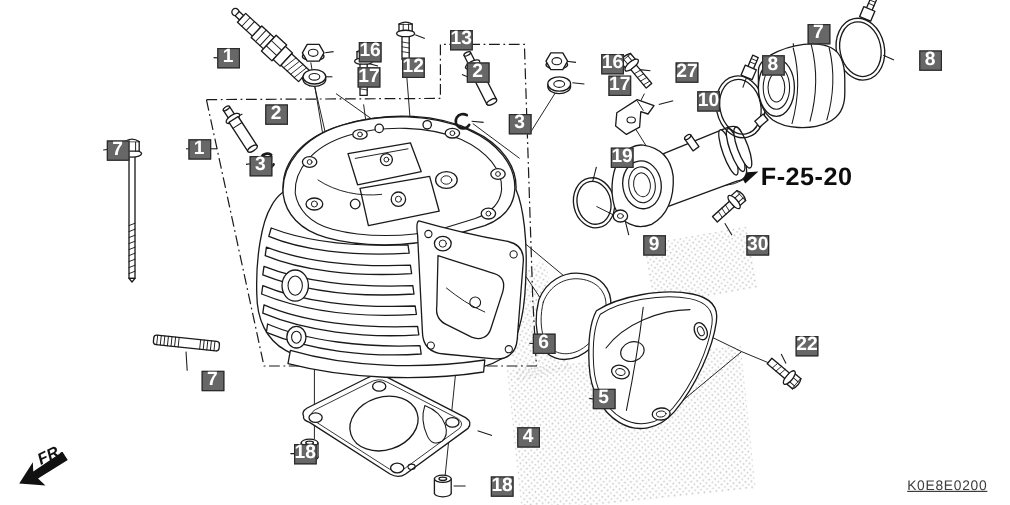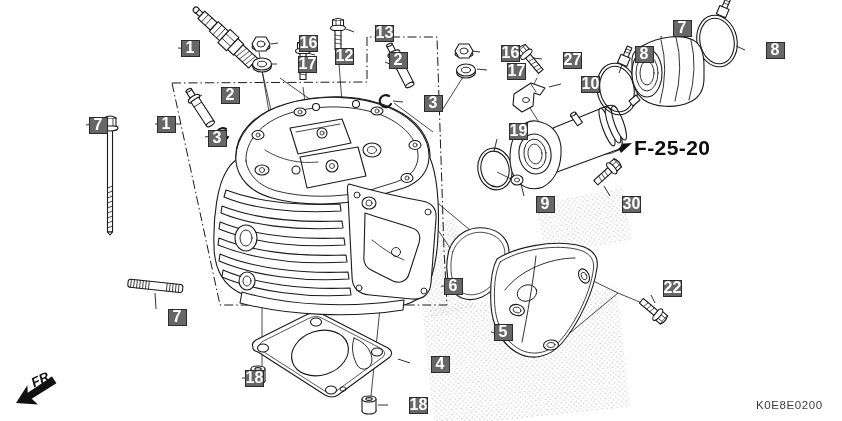--- a/index.html
+++ b/index.html
@@ -7,21 +7,21 @@
          font-family:"Liberation Sans",sans-serif;}
   .stage svg{position:absolute;left:0;top:0;}
   #labels-layer{position:absolute;left:0;top:0;width:842px;height:421px;z-index:2;pointer-events:none;}
   .part-label{position:absolute;width:19px;height:17px;box-sizing:border-box;
       background:var(--label-bg,#676767);border:1px solid var(--label-border,#2b2b2b);
       color:var(--label-text,#fff);font-size:16px;font-weight:bold;line-height:14px;
       text-align:center;cursor:pointer;pointer-events:auto;margin-left:21px;}
   .figref{position:absolute;left:634px;top:136px;font-size:21px;font-weight:bold;
       color:#0d0d0d;letter-spacing:.4px;cursor:pointer;pointer-events:auto;}
   .diagcode{position:absolute;left:756px;top:399px;font-size:11.5px;color:#3d3d3d;
-      letter-spacing:.6px;}
+      letter-spacing:.6px;text-decoration:underline;}
   .ln{stroke:#1a1a1a;fill:none;}
 </style>
 </head>
 <body>
 
 <div class="stage">
 
 <svg width="842" height="421" viewBox="0 0 842 421">
   <defs>
     <pattern id="stip" width="5" height="5" patternUnits="userSpaceOnUse">

